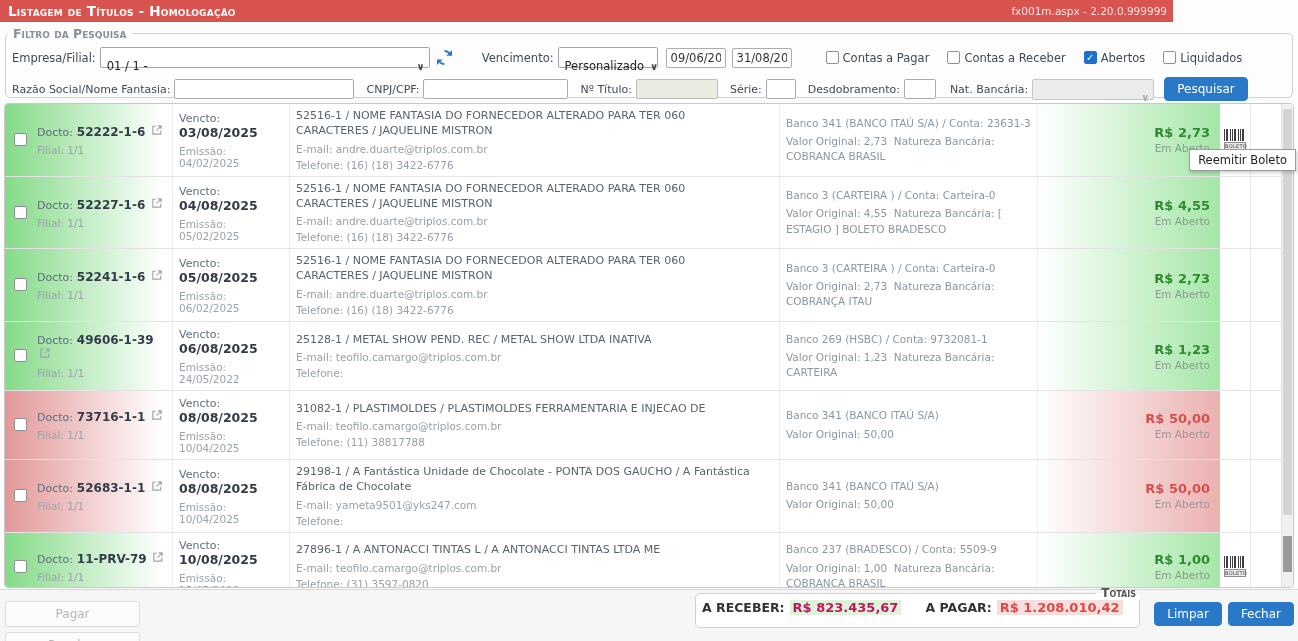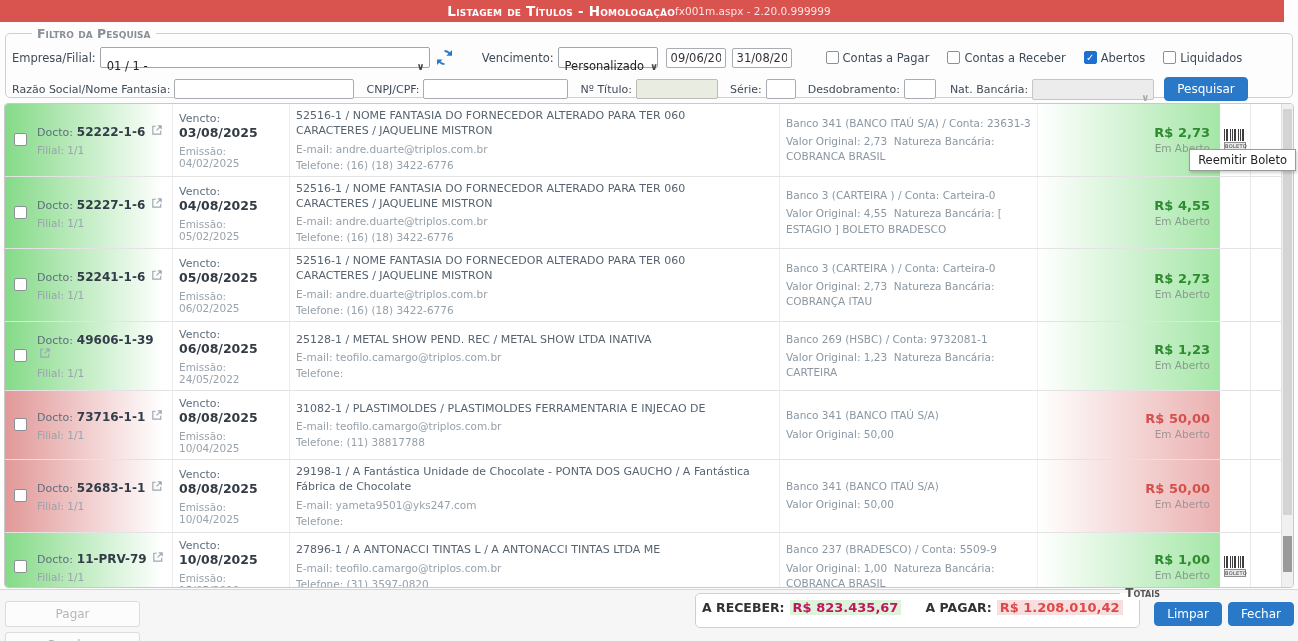--- a/index.html
+++ b/index.html
@@ -1,26 +1,26 @@
 <!DOCTYPE html>
 <html><head>
 <meta charset="utf-8">
 <style>
   * { box-sizing: border-box; margin: 0; padding: 0; }
   html,body { width: 1298px; height: 641px; overflow: hidden; }
   body { font-family: "DejaVu Sans", "Liberation Sans", sans-serif; background: #fdfdfd; position: relative; font-size: 12px; }
 
   
-  .titlebar { position: absolute; left: 0; top: 0; width: 1284px; height: 22px; background: #d9534f; display: flex; align-items: center; justify-content: center; padding: 0 6px 0 0; }
+  .titlebar { position: absolute; left: 0; top: 0; width: 1173px; height: 22px; background: #d9534f; display: flex; align-items: center; justify-content: space-between; padding: 0 6px 0 8px; }
   .titlebar .apptitle { color: #fff; font-variant: small-caps; font-weight: bold; font-size: 13.5px; letter-spacing: .2px; }
   .titlebar .version { color: #ffe2e2; font-size: 10.5px; white-space: nowrap; }
 
   
   fieldset.panel { position: absolute; border: 1px solid #cfcfcf; border-radius: 5px; background: #fdfdfd; }
-  fieldset.panel legend { margin-left: 26px; padding: 0 5px; font-variant: small-caps; font-weight: bold; font-size: 12.5px; color: #8a9096; }
+  fieldset.panel legend { margin-left: 2px; padding: 0 5px; font-variant: small-caps; font-weight: bold; font-size: 12.5px; color: #8a9096; }
   #filter { left: 5px; top: 26px; width: 1288px; height: 72px; }
   .frow { display: flex; align-items: center; padding: 0 6px; }
   .frow.r1 { margin-top: 6px; }
   .frow.r2 { margin-top: 9px; font-size: 11px; }
   .flabel { color: #3e4b59; font-size: 11.5px; white-space: nowrap; margin-right: 4px; }
   .frow.r2 .flabel { font-size: 11px; }
   .selectbox { height: 21px; border: 1px solid #9fa6ad; border-radius: 2px; background: #fff; display: inline-flex; align-items: center; padding: 17px 4px 0 6px; color: #222; font-size: 11.5px; }
   .selectbox .chev { margin-left: auto; padding-left: 6px; font-weight: bold; color: #444; font-size: 10px; }
   .selectbox.disabled { background: #ececec; border-color: #c6c6c6; color: #9a9a9a; }
   .selectbox.disabled .chev { color: #aaa; }

